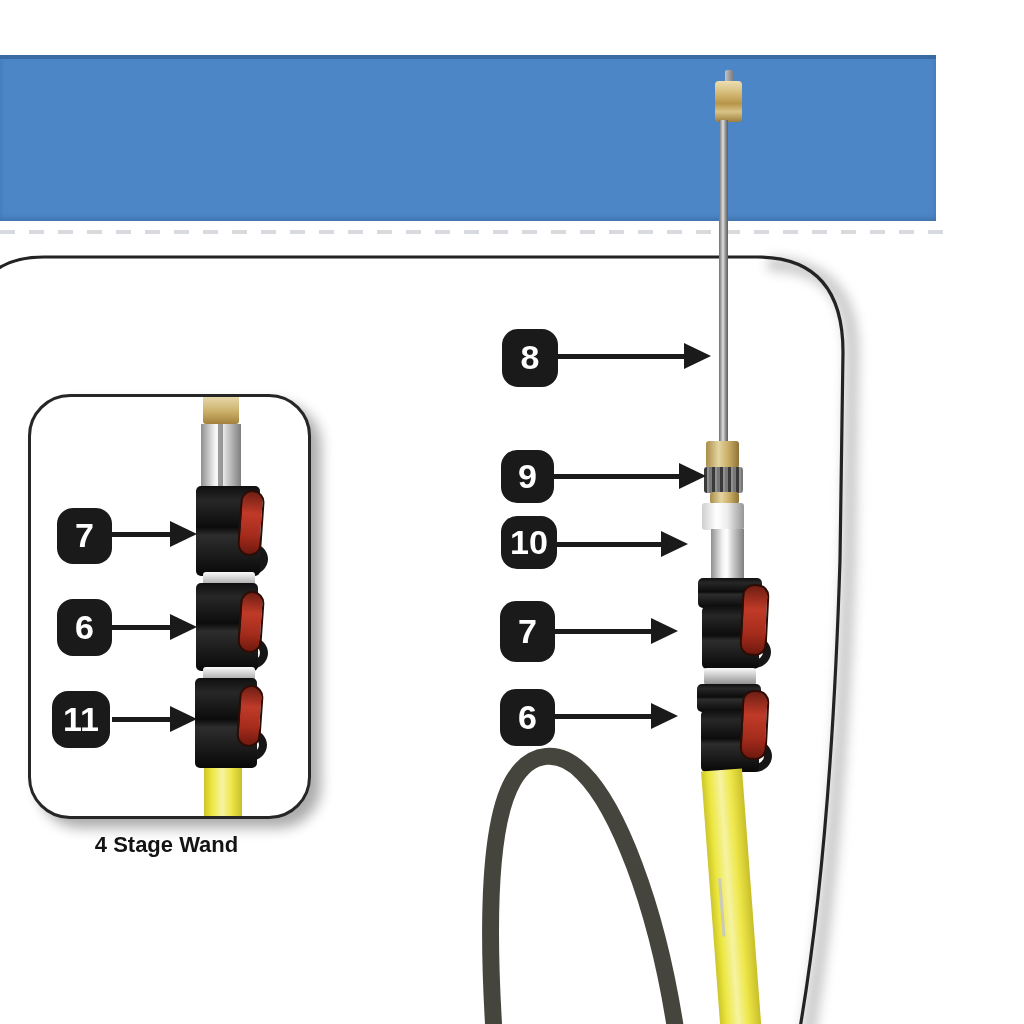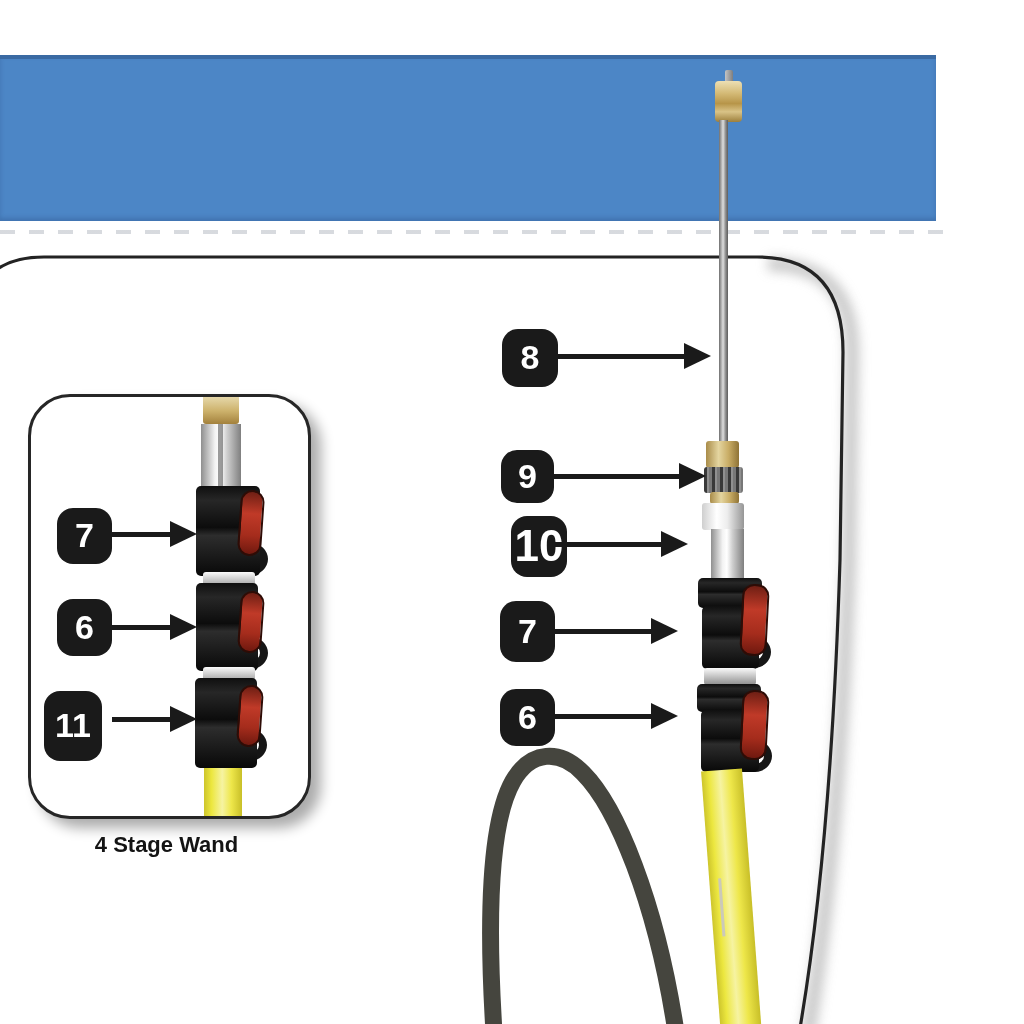--- a/index.html
+++ b/index.html
@@ -88,21 +88,21 @@
     </div>
   <div class="aline" style="left:110px;top:532px;width:61px;"></div>
   <div class="ahead" style="left:170px;top:521px;"></div>
 
   <div class="badge" style="left:57px;top:599px;width:55px;height:57px;">
       <span>6</span>
     </div>
   <div class="aline" style="left:110px;top:625px;width:61px;"></div>
   <div class="ahead" style="left:170px;top:614px;"></div>
 
-  <div class="badge" style="left:44px;top:691px;width:58px;height:70px;">
+  <div class="badge" style="left:52px;top:691px;width:58px;height:57px;">
       <span>11</span>
     </div>
   <div class="aline" style="left:112px;top:717px;width:59px;"></div>
   <div class="ahead" style="left:170px;top:706px;"></div>
 
   <div class="caption">4 Stage Wand</div>
 
   <div class="mainpart" style="left:725px;top:70px;width:8px;height:13px;border-radius:2px;background:linear-gradient(90deg,#c4c4c4,#7e7e7e);"></div>
   <div class="mainpart" style="left:715px;top:81px;width:27px;height:41px;border-radius:4px;background:linear-gradient(180deg,#ecdfb4 0%,#d4ba76 30%,#b79549 55%,#d9c387 75%,#9d7f3c 100%);"></div>
   <div class="mainpart" style="left:719px;top:120px;width:9px;height:324px;background:linear-gradient(90deg,#6e6e6e 0%,#dedede 45%,#8a8a8a 75%,#5c5c5c 100%);"></div>
@@ -134,21 +134,21 @@
     </div>
   <div class="aline" style="left:556px;top:354px;width:128px;"></div>
   <div class="ahead" style="left:684px;top:343px;"></div>
 
   <div class="badge" style="left:501px;top:450px;width:53px;height:53px;">
       <span>9</span>
     </div>
   <div class="aline" style="left:552px;top:474px;width:128px;"></div>
   <div class="ahead" style="left:679px;top:463px;"></div>
 
-  <div class="badge" style="left:501px;top:516px;width:56px;height:61px;font-size:44px;margin-left:10px;">
+  <div class="badge" style="left:501px;top:516px;width:56px;height:53px;font-size:34px;">
       <span>10</span>
     </div>
   <div class="aline" style="left:555px;top:542px;width:107px;"></div>
   <div class="ahead" style="left:661px;top:531px;"></div>
 
   <div class="badge" style="left:500px;top:601px;width:55px;height:61px;">
       <span>7</span>
     </div>
   <div class="aline" style="left:553px;top:629px;width:99px;"></div>
   <div class="ahead" style="left:651px;top:618px;"></div>

